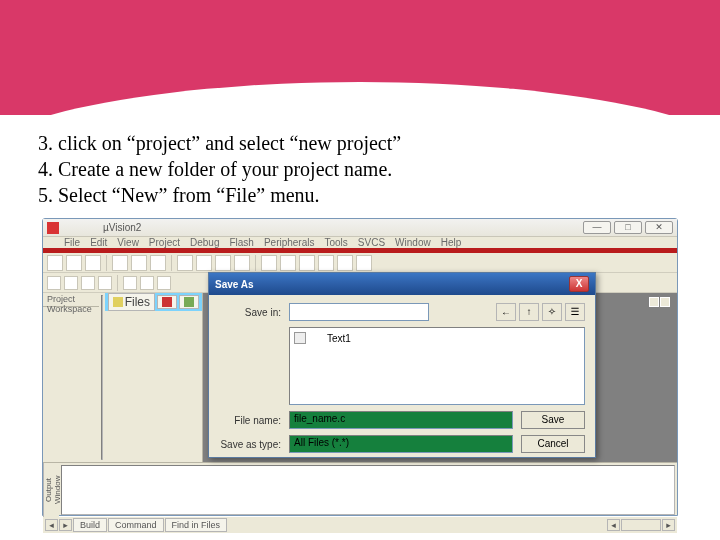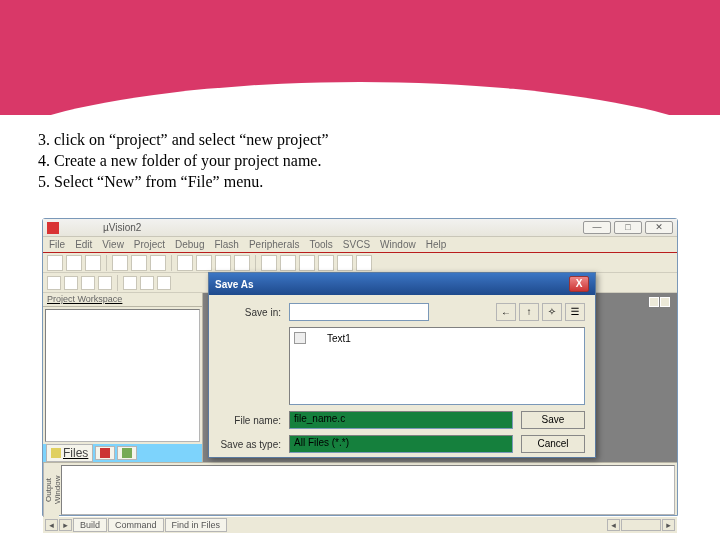--- a/index.html
+++ b/index.html
@@ -27,21 +27,21 @@
     border-radius: 50%;
   }
   
   .slide {
     position: absolute;
     top: 130px; left: 38px;
     width: 650px;
   }
   .instruction-list {
     font-family: "Times New Roman", serif;
-    font-size: 16px;
+    font-size: 20px;
     line-height: 1.3;
     color: #000;
     margin-bottom: 6px;
   }
   
   .app-window {
     position: absolute;
     top: 218px; left: 42px;
     width: 636px; height: 298px;
     background: #ece9d8;
@@ -76,23 +76,23 @@
     line-height: 11px;
     color: #555;
     cursor: pointer;
   }
   .menubar {
     height: 16px;
     background: #ece9d8;
     display: flex;
     align-items: center;
     gap: 10px;
-    padding: 0 6px;
+    padding: 0 21px;
     color: #6a6a6a;
-    border-bottom: 1px solid #b91c1c;
+    border-bottom: 5px solid #b91c1c;
   }
   .menubar span { cursor: pointer; }
   .toolbar {
     height: 20px;
     background: #ece9d8;
     border-bottom: 1px solid #d0cdbe;
     display: flex;
     align-items: center;
     gap: 3px;
     padding: 0 4px;
@@ -107,22 +107,20 @@
   .tsep { width: 1px; height: 16px; background: #c9c6b8; margin: 0 2px; }
   .main-area {
     display: flex;
     height: 170px;
     border-bottom: 1px solid #b8b5a5;
   }
   .workspace-panel {
     width: 160px;
     border-right: 1px solid #b8b5a5;
     display: flex;
-    flex-direction: column;
-    text-decoration: underline;
   }
   .workspace-header {
     height: 14px;
     background: #ece9d8;
     border-bottom: 1px solid #b8b5a5;
     padding: 1px 4px;
     color: #666;
     font-size: 9px;
   }
   .workspace-body {

